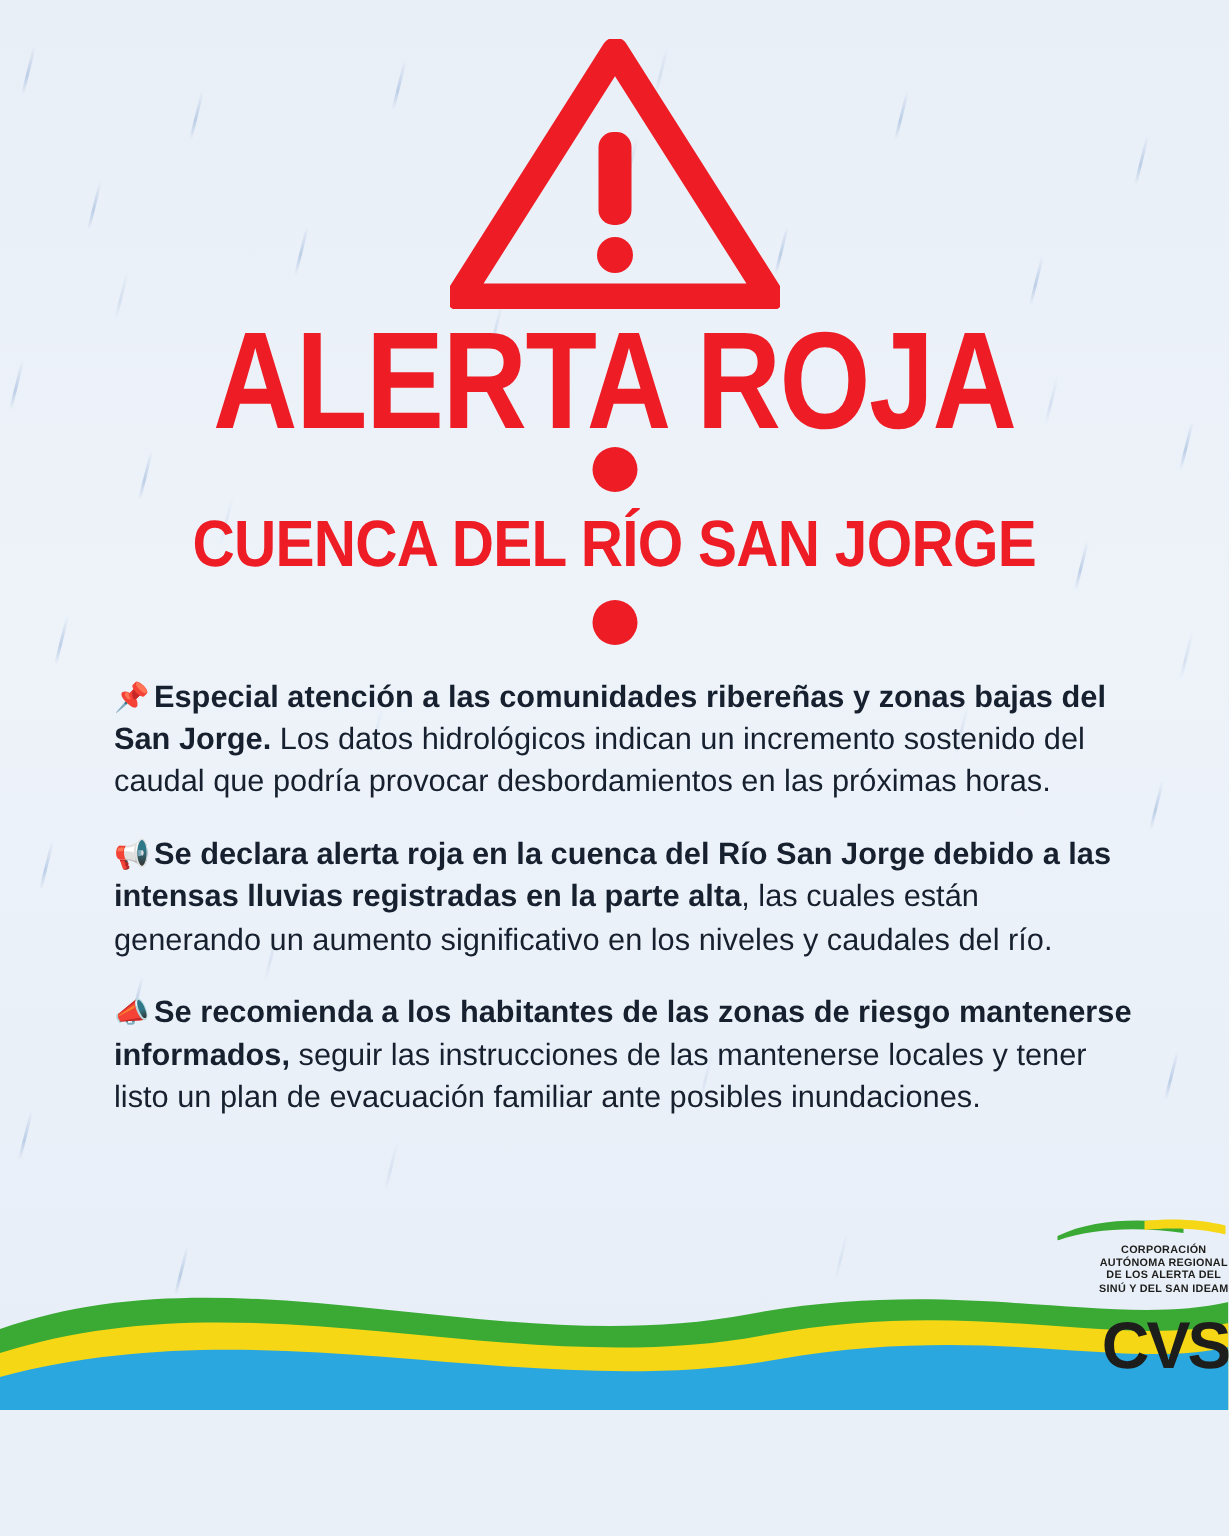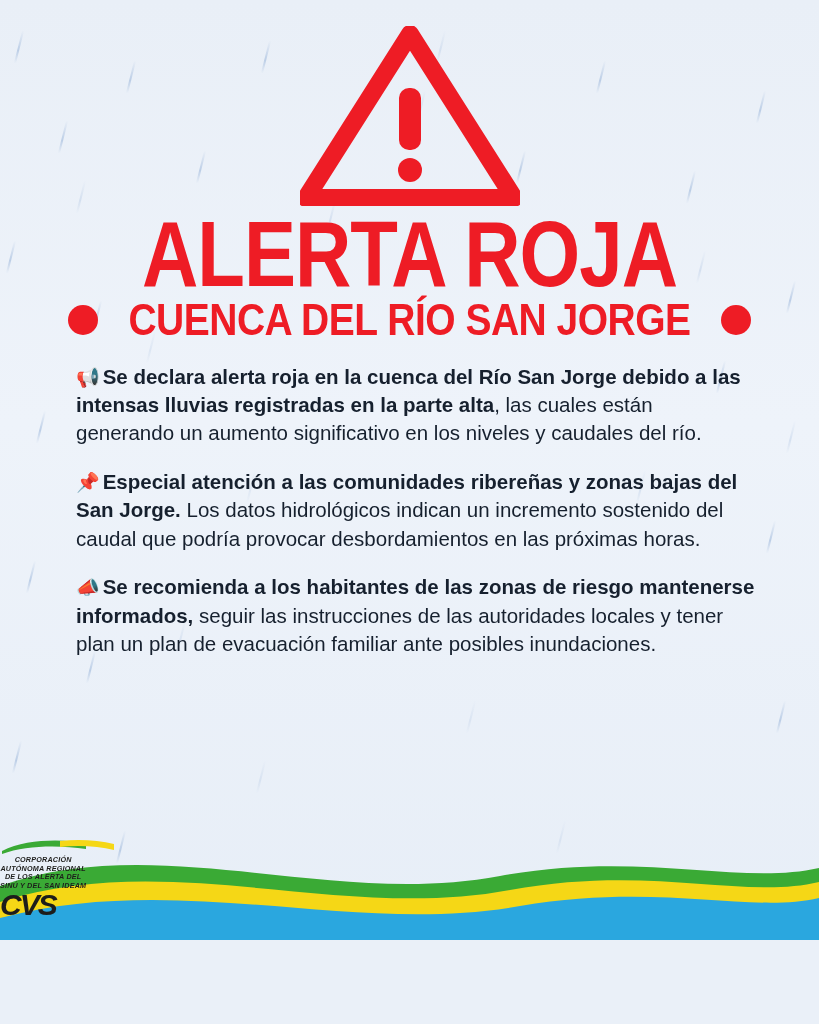--- a/index.html
+++ b/index.html
@@ -75,22 +75,23 @@
     font-weight: 700;
     text-align: justify;
     margin: 18px 14px 0 18px;
     letter-spacing: -0.2px;
   }
 
   .basin-line {
     display: flex;
     align-items: center;
     justify-content: center;
-    gap: 30px;
+    gap: 14px;
     margin-top: 14px;
+    flex-direction: column;
   }
   .dot {
     width: 30px;
     height: 30px;
     border-radius: 50%;
     background: #ee1c25;
     flex: 0 0 auto;
   }
   .basin-title {
     color: #ee1c25;
@@ -135,45 +136,45 @@
   }
 
   .logo {
     position: absolute;
     z-index: 5;
     left: 0;
     right: 0;
     bottom: 22px;
     display: flex;
     flex-direction: column;
-    align-items: flex-start;
-    font-style: italic;
+    align-items: flex-end;
   }
   .logo-swoosh {
     width: 116px;
     height: 16px;
     position: relative;
     margin-bottom: 2px;
   }
   .logo-text-lines {
     text-align: center;
     font-size: 7.2px;
     line-height: 1.18;
     font-weight: 700;
     color: #1d1d1b;
     letter-spacing: 0.2px;
     margin-bottom: 1px;
   }
   .logo-cvs {
-    font-size: 30px;
+    font-size: 44px;
     font-weight: 900;
     color: #1d1d1b;
     letter-spacing: -2px;
     line-height: 0.9;
     position: relative;
+    margin-top: 14px;
   }
 </style>
 </head>
 <body>
 
 <div class="poster">
 
   <div class="rain">
     <i style="left:18px;  top:30px;"></i>
       <i style="left:62px;  top:120px;"></i>
@@ -230,29 +231,29 @@
 
     <div class="basin-line">
       <span class="dot"></span>
       <span class="basin-title">CUENCA DEL RÍO SAN JORGE</span>
       <span class="dot"></span>
     </div>
 
     <div class="bullets">
 
       <p class="bullet">
+        <span class="emoji">📌</span><b>Especial atención a las comunidades ribereñas y zonas bajas del San Jorge.</b><span> Los datos hidrológicos indican un incremento sostenido del caudal que podría provocar desbordamientos en las próximas horas.</span>
+      </p>
+
+      <p class="bullet">
         <span class="emoji">📢</span><b>Se declara alerta roja en la cuenca del Río San Jorge debido a las intensas lluvias registradas en la parte alta</b><span>, las cuales están generando un aumento significativo en los niveles y caudales del río.</span>
       </p>
 
       <p class="bullet">
-        <span class="emoji">📌</span><b>Especial atención a las comunidades ribereñas y zonas bajas del San Jorge.</b><span> Los datos hidrológicos indican un incremento sostenido del caudal que podría provocar desbordamientos en las próximas horas.</span>
-      </p>
-
-      <p class="bullet">
-        <span class="emoji">📣</span><b>Se recomienda a los habitantes de las zonas de riesgo mantenerse informados,</b><span> seguir las instrucciones de las autoridades locales y tener plan un plan de evacuación familiar ante posibles inundaciones.</span>
+        <span class="emoji">📣</span><b>Se recomienda a los habitantes de las zonas de riesgo mantenerse informados,</b><span> seguir las instrucciones de las mantenerse locales y tener listo un plan de evacuación familiar ante posibles inundaciones.</span>
       </p>
 
     </div>
   </div>
 
   <div class="bottom">
     <svg viewBox="0 0 819 150" preserveAspectRatio="none" aria-hidden="true">
       <path d="M0,96 C160,40 330,118 500,86 C640,60 740,96 819,78 L819,150 L0,150 Z" fill="#3aaa35"></path>
       <path d="M0,112 C170,58 340,132 510,100 C650,74 745,110 819,92 L819,150 L0,150 Z" fill="#f5d716"></path>
       <path d="M0,128 C180,80 350,146 520,116 C660,92 750,124 819,108 L819,150 L0,150 Z" fill="#2aa7df"></path>

